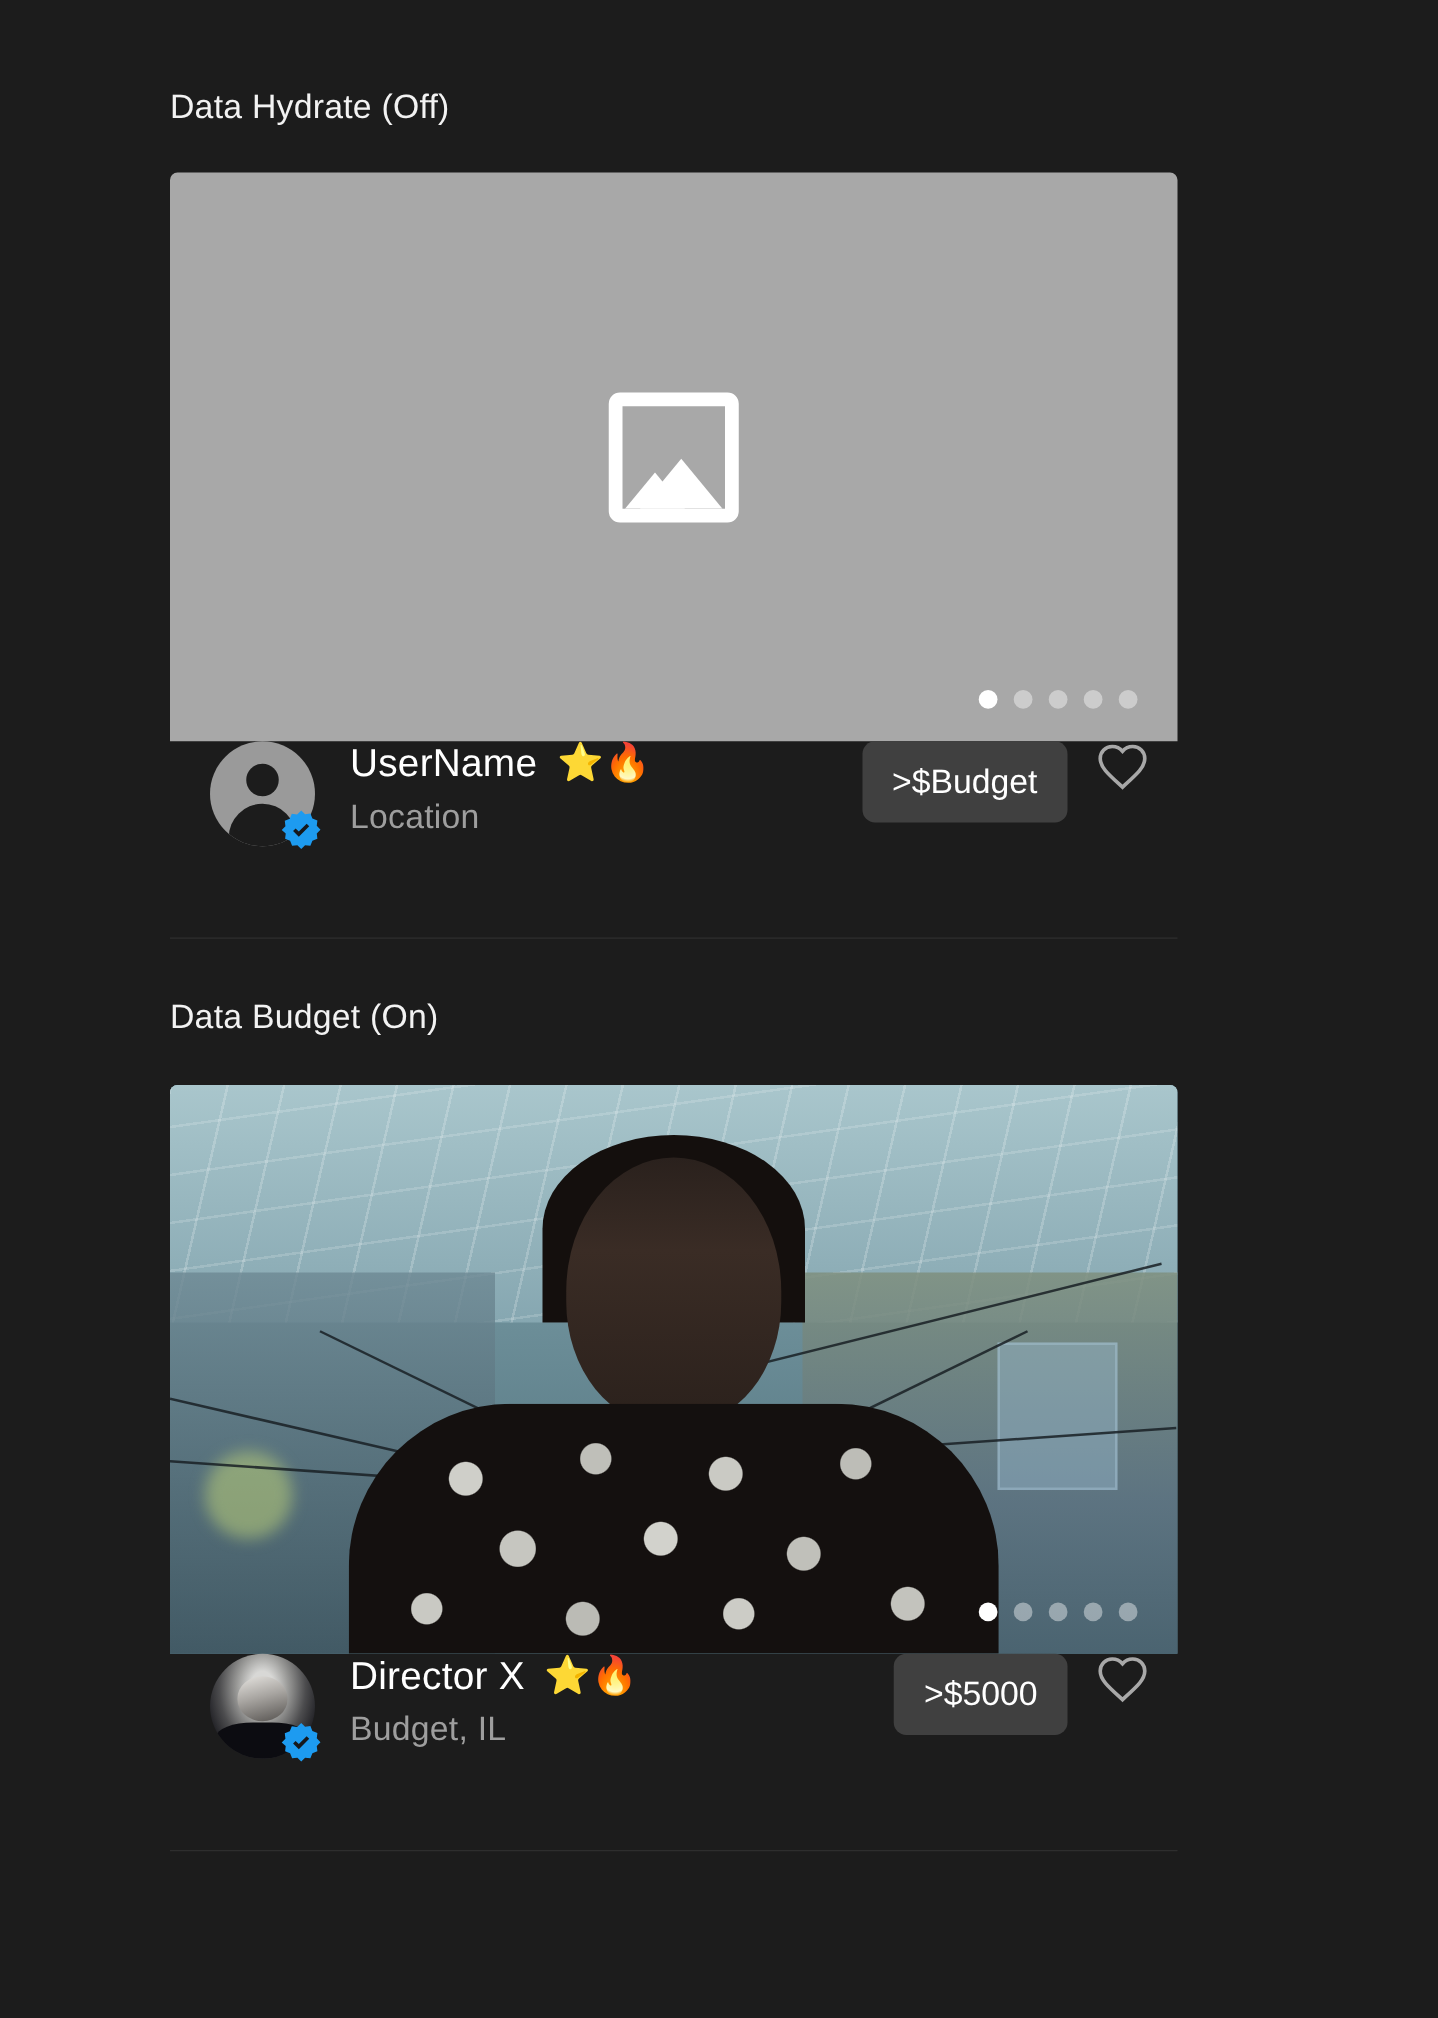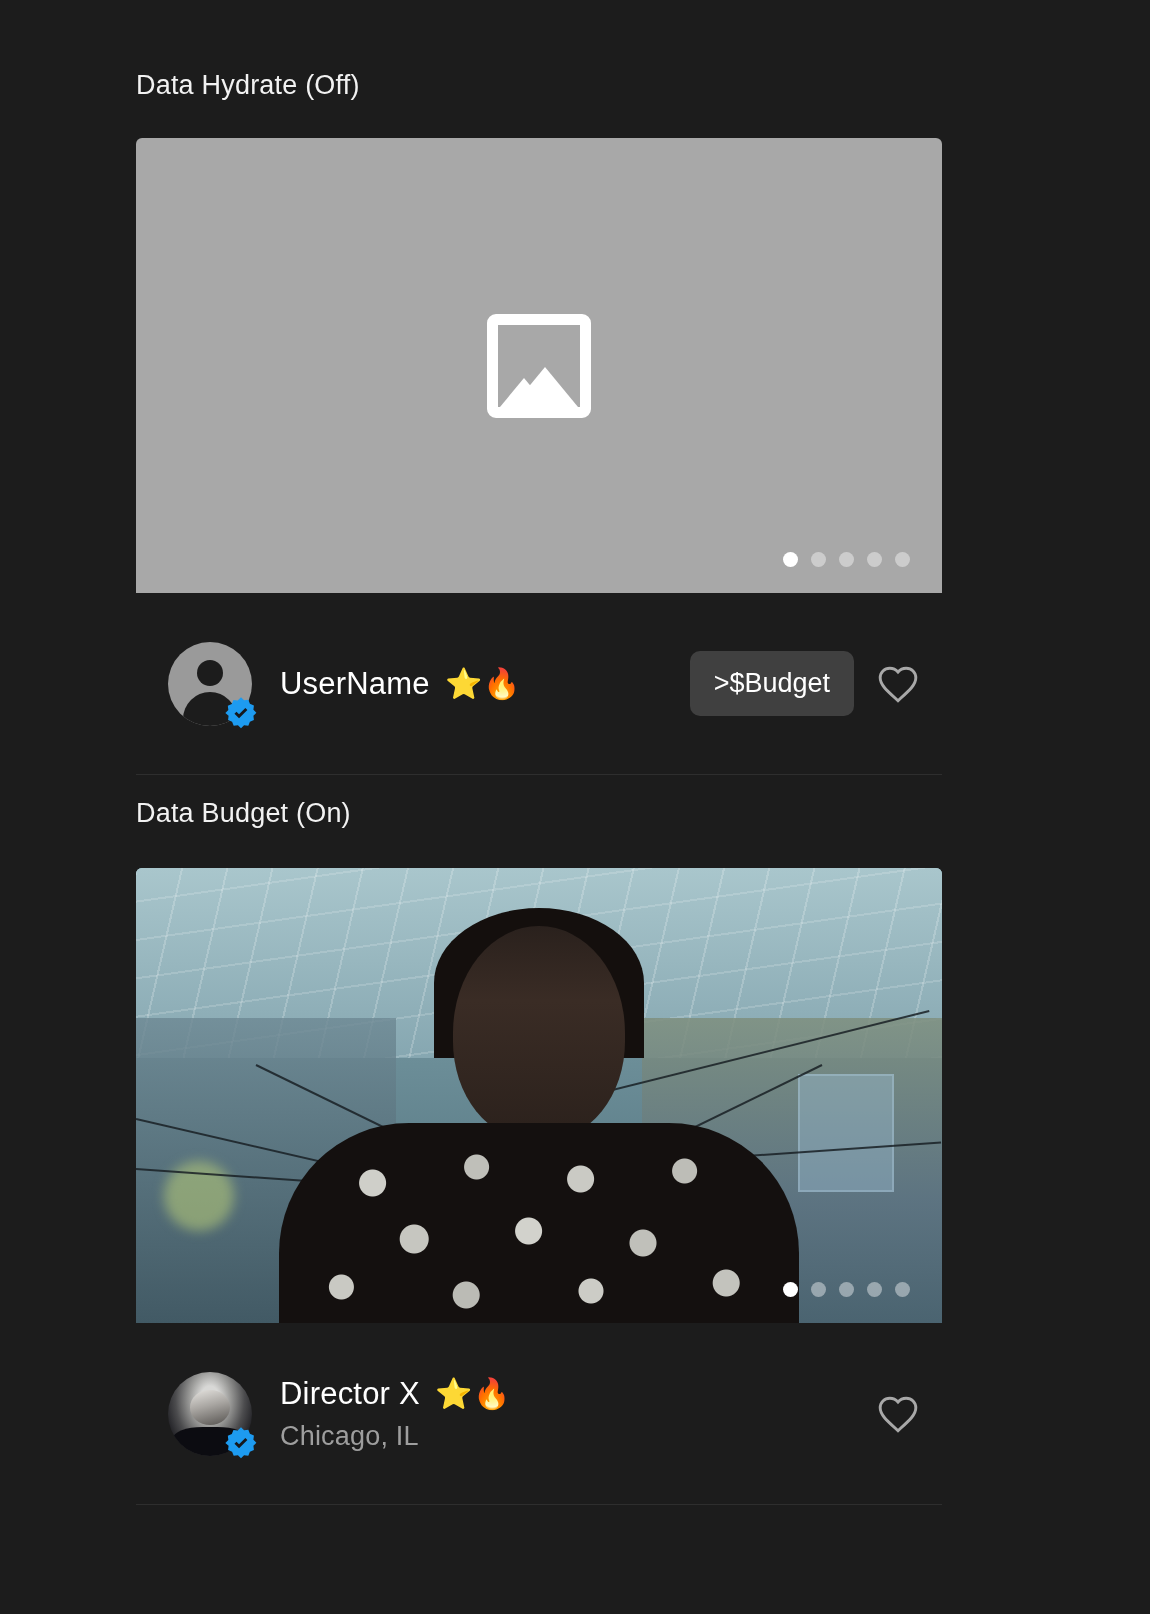--- a/index.html
+++ b/index.html
@@ -172,23 +172,23 @@
   }
   .dot {
     width: 15px; height: 15px; border-radius: 50%;
     background: rgba(255,255,255,.42);
   }
   .dot.active { background: #ffffff; }
 
   
   .info-row {
     position: relative;
-    height: 182px;
+    height: 158px;
     display: flex;
-    align-items: center;
+    align-items: flex-start;
     padding: 0 8px 0 32px;
     border-bottom: 1px solid #2e2e2e;
   }
 
   .avatar-wrap {
     position: relative;
     width: 84px; height: 84px;
     flex: 0 0 84px;
   }
   .avatar {
@@ -311,20 +311,21 @@
           <path fill="#1d9bf0" d="M20 1.6l3.6 3.5 5-.6 1.9 4.7 4.7 1.9-.6 5 3.5 3.6-3.5 3.6.6 5-4.7 1.9-1.9 4.7-5-.6-3.6 3.5-3.6-3.5-5 .6-1.9-4.7-4.7-1.9.6-5L1.6 20l3.5-3.6-.6-5 4.7-1.9 1.9-4.7 5 .6z"></path>
           <path fill="#16181c" d="M17.7 26.3l-5.4-5.4 2.4-2.4 3 3 7.4-7.4 2.4 2.4z"></path>
         </svg>
       </div>
 
       <div class="names">
         <div class="name-line">
           <span class="username">UserName</span>
           <span class="badges">⭐🔥</span>
         </div>
+        <div class="location">Location</div>
       </div>
 
       <div class="spacer"></div>
 
       <button class="budget-btn">&gt;$Budget</button>
 
       <button class="heart-btn">
         <svg width="44" height="40" viewBox="0 0 24 22">
           <path d="M12 20.2l-1.3-1.2C5.5 14.3 2.2 11.3 2.2 7.6 2.2 4.6 4.5 2.3 7.5 2.3c1.7 0 3.4.8 4.5 2.1 1.1-1.3 2.8-2.1 4.5-2.1 3 0 5.3 2.3 5.3 5.3 0 3.7-3.3 6.7-8.5 11.4z" fill="none" stroke="#a8a8a8" stroke-width="1.6"></path>
         </svg>
@@ -373,25 +374,26 @@
           <path fill="#1d9bf0" d="M20 1.6l3.6 3.5 5-.6 1.9 4.7 4.7 1.9-.6 5 3.5 3.6-3.5 3.6.6 5-4.7 1.9-1.9 4.7-5-.6-3.6 3.5-3.6-3.5-5 .6-1.9-4.7-4.7-1.9.6-5L1.6 20l3.5-3.6-.6-5 4.7-1.9 1.9-4.7 5 .6z"></path>
           <path fill="#16181c" d="M17.7 26.3l-5.4-5.4 2.4-2.4 3 3 7.4-7.4 2.4 2.4z"></path>
         </svg>
       </div>
 
       <div class="names">
         <div class="name-line">
           <span class="username">Director X</span>
           <span class="badges">⭐🔥</span>
         </div>
-        <div class="location">Chicago, IL</div>
+        <div class="location">Budget, IL</div>
       </div>
 
       <div class="spacer"></div>
 
+      <button class="budget-btn">&gt;$5000</button>
 
       <button class="heart-btn">
         <svg width="44" height="40" viewBox="0 0 24 22">
           <path d="M12 20.2l-1.3-1.2C5.5 14.3 2.2 11.3 2.2 7.6 2.2 4.6 4.5 2.3 7.5 2.3c1.7 0 3.4.8 4.5 2.1 1.1-1.3 2.8-2.1 4.5-2.1 3 0 5.3 2.3 5.3 5.3 0 3.7-3.3 6.7-8.5 11.4z" fill="none" stroke="#a8a8a8" stroke-width="1.6"></path>
         </svg>
       </button>
     </div>
   </div>
 
 </div>

